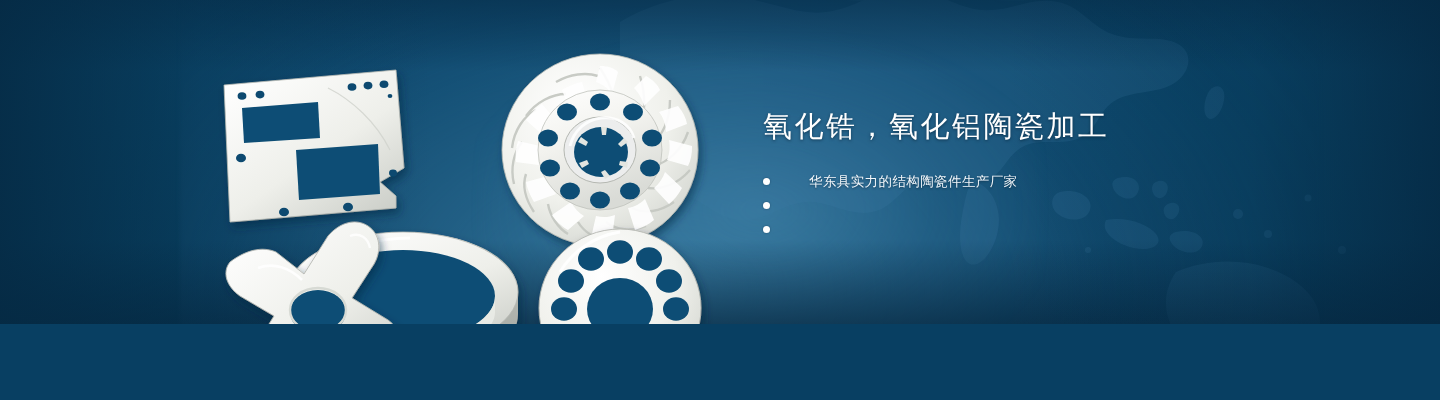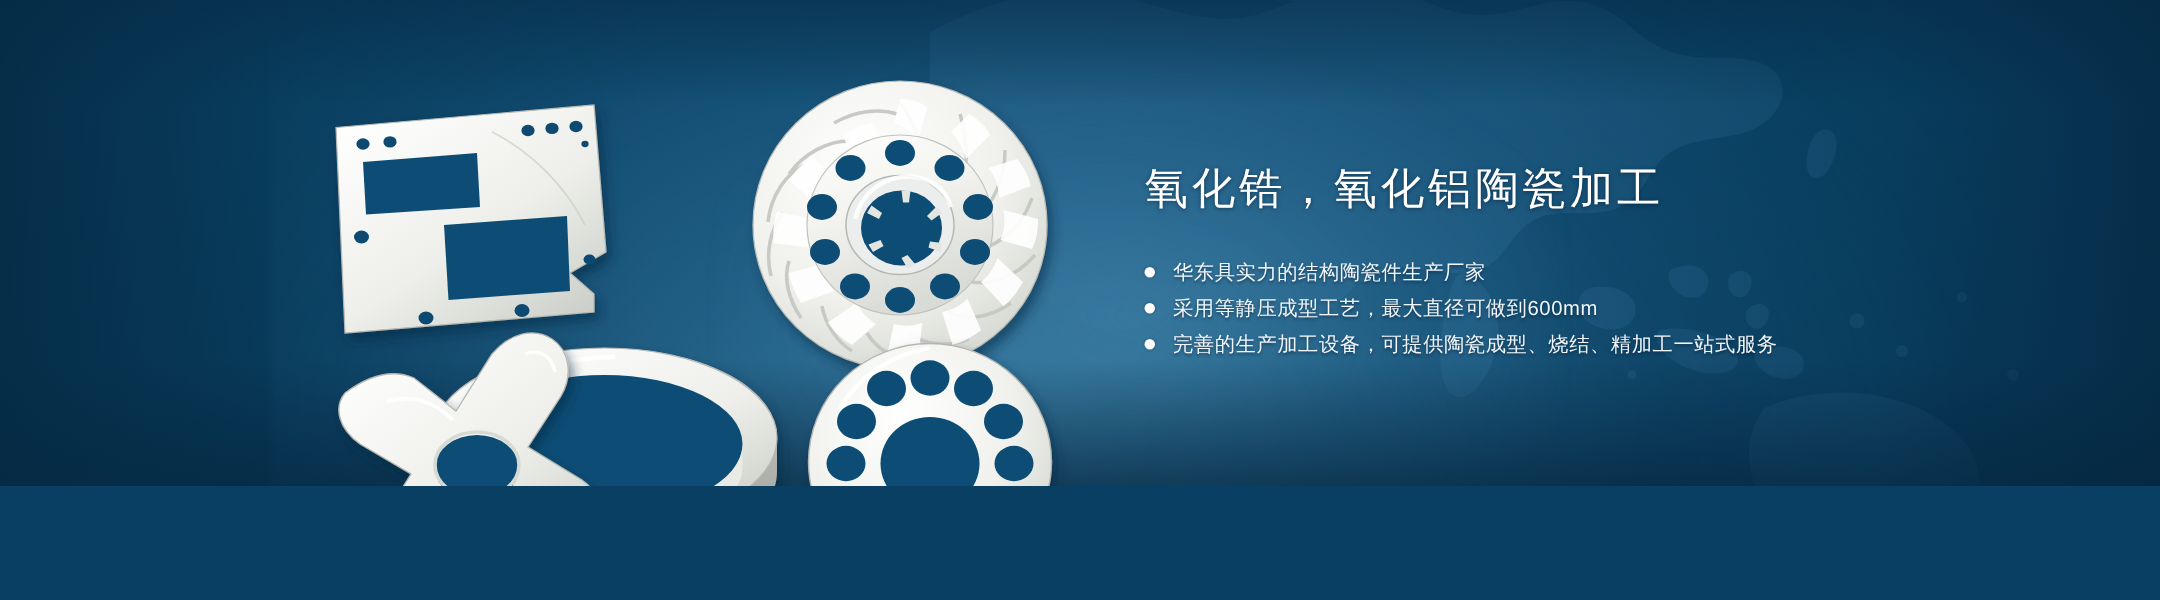--- a/index.html
+++ b/index.html
@@ -119,20 +119,21 @@
     background: #ffffff;
     margin-right: 12px;
     box-shadow: 0 0 2px rgba(0,20,40,0.4);
   }
   .bullet-text {
     font-size: 13.5px;
     color: #f2f7fb;
     letter-spacing: 0.4px;
     white-space: nowrap;
     text-shadow: 0 1px 2px rgba(0,22,40,0.5);
+    margin-left: 27px;
   }
 </style>
 </head>
 <body>
 
 <div class="banner">
 
   <div class="bg-base"></div>
   <div class="bg-glow"></div>
   <div class="bg-glow2"></div>
@@ -367,22 +368,20 @@
 
   <div class="copy">
     <h1 class="headline">氧化锆，氧化铝陶瓷加工</h1>
     <ul class="bullets">
       <li class="bullet">
         <span class="dot"></span>
         <span class="bullet-text">华东具实力的结构陶瓷件生产厂家</span>
       </li>
       <li class="bullet">
         <span class="dot"></span>
-        <span class="bullet-text">采用等静压成型工艺，最大直径可做到600mm</span>
       </li>
       <li class="bullet">
         <span class="dot"></span>
-        <span class="bullet-text">完善的生产加工设备，可提供陶瓷成型、烧结、精加工一站式服务</span>
       </li>
     </ul>
   </div>
 
 </div>
 
 </body></html>

